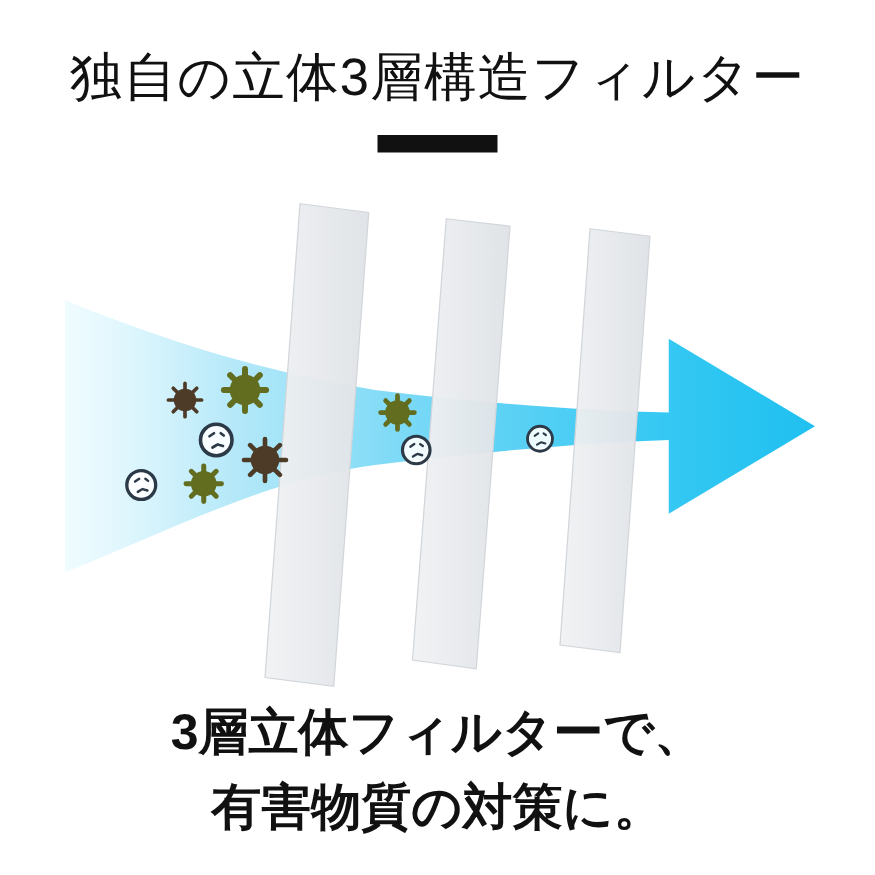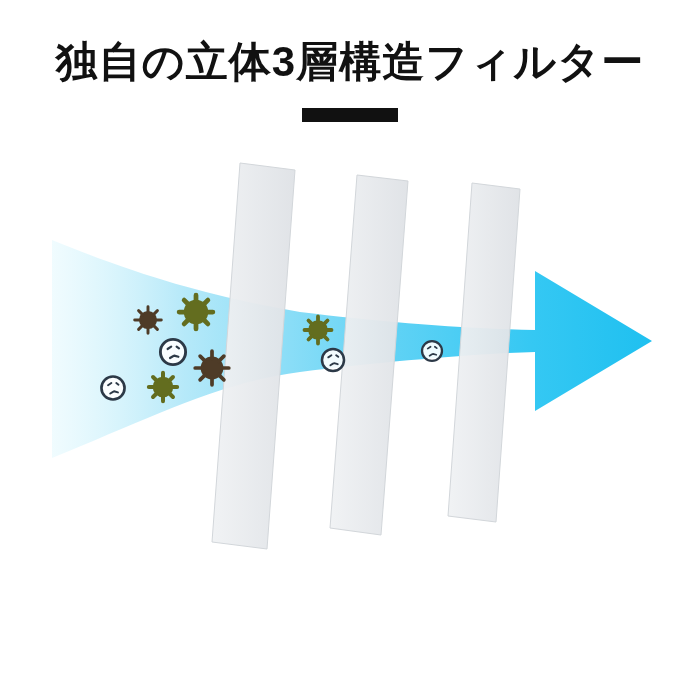--- a/index.html
+++ b/index.html
@@ -10,21 +10,21 @@
     overflow:hidden;
     font-family:"Liberation Sans","DejaVu Sans",sans-serif;
     color:#111111;
   }
   .title{
     position:absolute;
     top:34px;left:0;width:100%;
     margin:0;
     text-align:center;
     font-size:42px;
-    font-weight:700;
+    font-weight:400;
     letter-spacing:1px;
     color:#111111;
     white-space:nowrap;
   }
   .title-underline{
     position:absolute;
     top:108px;left:302px;
     width:96px;height:14px;
     background:#111111;
   }
@@ -129,14 +129,18 @@
         </g>
     </g>
 
     <g>
       <g color="#2c3947" transform="translate(432,201) scale(0.95)">
           <use href="#icon-bacteria"></use>
         </g>
     </g>
   </svg>
 
+  <div class="caption">
+    <div>3層立体フィルターで、</div>
+    <div>有害物質の対策に。</div>
+  </div>
 
 </div>
 
 </body></html>

